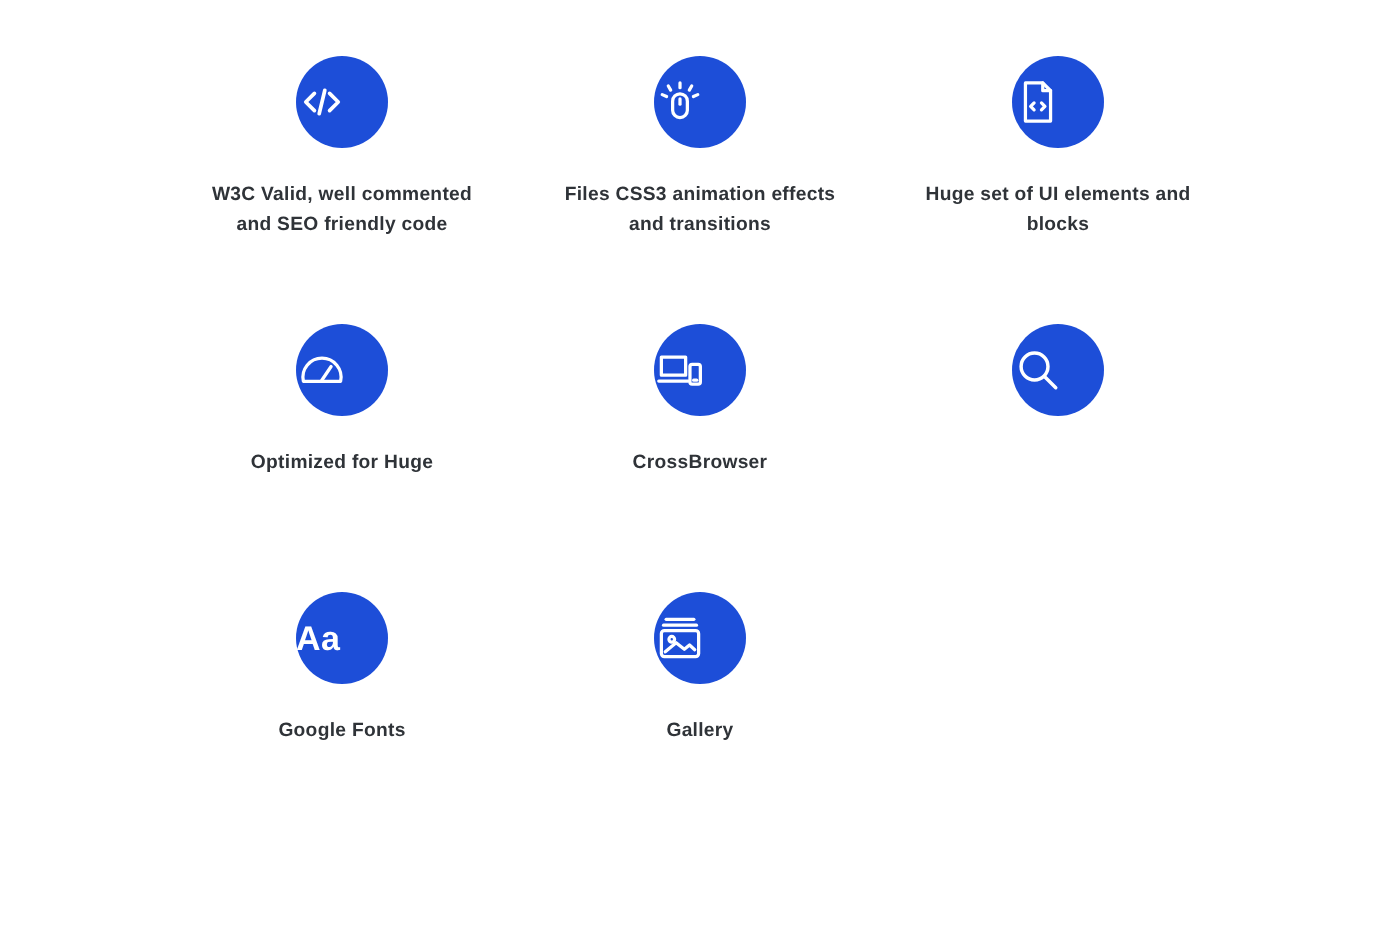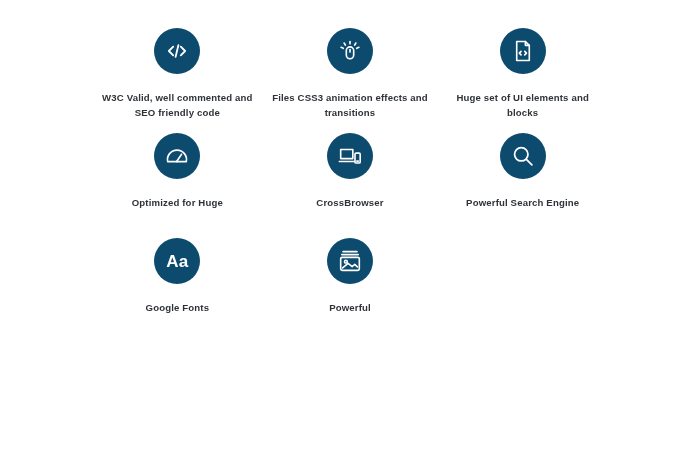--- a/index.html
+++ b/index.html
@@ -17,37 +17,38 @@
     box-sizing: border-box;
     width: 700px;
     height: 476px;
     padding: 22px 96px 4px 96px;
     display: grid;
     grid-template-columns: repeat(3, 1fr);
     grid-template-rows: repeat(4, 105px);
     column-gap: 10px;
     row-gap: 0;
     align-content: start;
+    gap: 29px;
   }
   .feature-card {
     display: flex;
     flex-direction: column;
     align-items: center;
     justify-content: flex-start;
     padding-top: 6px;
     text-align: center;
   }
   .icon-badge {
     width: 46px;
     height: 46px;
     border-radius: 50%;
-    background: #0c4a6e;
+    background: #1d4ed8;
     display: flex;
     align-items: center;
-    justify-content: center;
+    justify-content: flex-start;
     flex: 0 0 auto;
   }
   .icon-badge svg {
     display: block;
     width: 26px;
     height: 26px;
   }
   .icon-badge .aa-glyph {
     color: #ffffff;
     font-family: "Liberation Sans", sans-serif;
@@ -134,38 +135,37 @@
     <div class="feature-label">CrossBrowser</div>
   </div>
 
   <div class="feature-card">
     <span class="icon-badge">
       <svg viewBox="0 0 24 24" fill="none" stroke="#ffffff" stroke-width="1.6" stroke-linecap="round" stroke-linejoin="round">
         <circle cx="10.4" cy="10.4" r="6.2"></circle>
         <line x1="15.1" y1="15.1" x2="20.2" y2="20.2"></line>
       </svg>
     </span>
-    <div class="feature-label">Powerful Search Engine</div>
   </div>
 
 
   <div class="feature-card">
     <span class="icon-badge">
       <span class="aa-glyph">Aa</span>
     </span>
     <div class="feature-label">Google Fonts</div>
   </div>
 
   <div class="feature-card">
     <span class="icon-badge">
       <svg viewBox="0 0 24 24" fill="none" stroke="#ffffff" stroke-width="1.5" stroke-linecap="round" stroke-linejoin="round">
         <line x1="5.6" y1="3.4" x2="18.4" y2="3.4"></line>
         <line x1="4.4" y1="6.1" x2="19.6" y2="6.1"></line>
         <rect x="3.4" y="8.6" width="17.2" height="12" rx="1.4"></rect>
         <circle cx="8.2" cy="12.6" r="1.3"></circle>
         <polyline points="5.2,18.4 10.2,14.2 14,17.2 16.4,15.2 18.8,17.4"></polyline>
       </svg>
     </span>
-    <div class="feature-label">Powerful</div>
+    <div class="feature-label">Gallery</div>
   </div>
 
 
 </div>
 
 </body></html>

